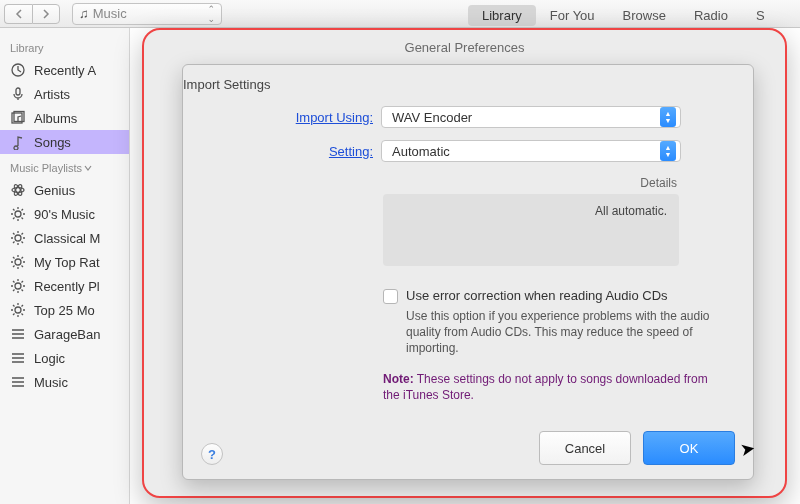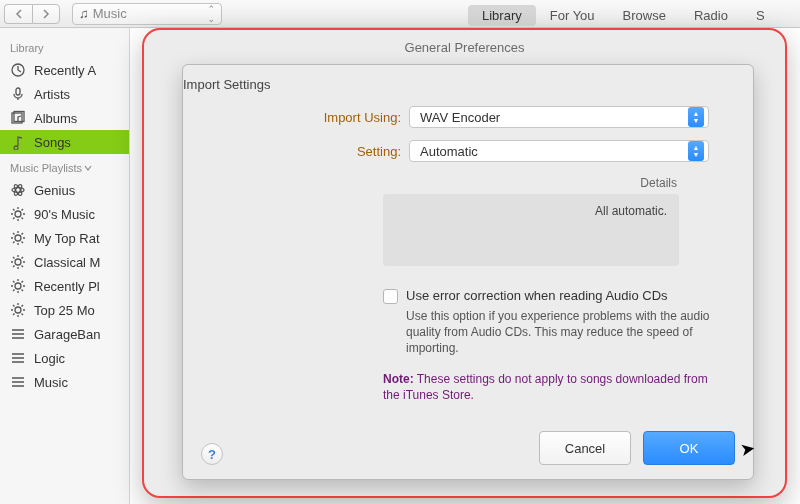--- a/index.html
+++ b/index.html
@@ -16,36 +16,36 @@
 .source-pill .arrows { margin-left:auto; font-size:9px; color:#888; }
 
 .tab-strip { position:absolute; top:5px; left:468px; display:flex; gap:0; font-size:13px; color:#555; }
 .tab-strip .tab { padding: 3px 14px; border-radius: 4px; }
 .tab-strip .tab.active { background:#d6d6d6; color:#333; }
 
 
 .sidebar { position:absolute; top:28px; left:0; width:130px; height:476px; background:#f6f6f6; border-right:1px solid #d7d7d7; padding-top:6px; }
 .sb-section { font-size:11px; color:#8a8a8a; padding: 8px 10px 4px; display:flex; align-items:center; gap:2px;}
 .sb-item { display:flex; align-items:center; gap:8px; padding: 3px 6px 3px 10px; height:24px; color:#333; white-space:nowrap; overflow:hidden; }
-.sb-item.selected { background:#84cc16; }
+.sb-item.selected { background:#c4b5fd; }
 .sb-item .ico { width:16px; height:16px; display:flex; align-items:center; justify-content:center; color:#555; flex:0 0 16px; }
 .sb-item .lbl { overflow:hidden; text-overflow:clip; }
 
 
 .main-area { position:absolute; top:28px; left:130px; right:0; bottom:0; background:#fff; }
 
 
 .sheet-outer { position:absolute; top:28px; left:142px; width:645px; height:470px; background:#ececec; border:2px solid #ef4444; border-radius: 18px; box-shadow: 0 10px 28px rgba(0,0,0,0.25); }
 .sheet-title { text-align:center; font-size:13px; color:#6b6b6b; padding-top:10px;}
 
 
 .dialog { position:absolute; top:34px; left:38px; width:572px; height:416px; background:#ececec; border:1px solid #b8b8b8; border-radius: 6px; box-shadow: 0 8px 22px rgba(0,0,0,0.22); }
 .dialog-title { text-align:left; font-size:13px; color:#444; padding:12px 0 8px; font-weight:500;}
 .form-row { display:flex; align-items:center; padding: 6px 0; }
-.form-label { width:226px; text-align:right; padding-right:8px; color:#a16207; font-size:13px; }
+.form-label { width:198px; text-align:right; padding-right:8px; color:#1d4ed8; font-size:13px;text-decoration:underline; }
 .select { flex:0 0 300px; height:22px; background:#fff; border:1px solid #c7c7c7; border-radius:4px; display:flex; align-items:center; padding:0 4px 0 10px; justify-content:space-between; color:#333; }
 .select .stepper { width:16px; height:20px; background:linear-gradient(#55aaff,#2a8cff); border-radius:3px; display:flex; flex-direction:column; align-items:center; justify-content:center; color:#fff; font-size:7px; line-height:7px; }
 .details-zone { margin: 6px 0 0 200px; width:296px;text-align:right; }
 .details-hdr { font-size:12px; color:#666; padding: 2px 2px 4px; }
 .details-box { background:#e0e0e0; border-radius:4px; padding: 10px 12px; height:72px; font-size:12px; color:#444; }
 .check-row { display:flex; align-items:flex-start; margin: 22px 0 0 200px; gap:8px; width:330px; }
 .check-box { width:15px; height:15px; background:#fff; border:1px solid #b6b6b6; border-radius:3px; flex:0 0 15px; margin-top:1px;}
 .check-text { font-size:13px; color:#333; }
 .check-desc { margin: 4px 0 0 223px; width:312px; font-size:12px; color:#555; line-height:1.35; }
 .note { margin: 14px 8px 0 200px; width:330px; font-size:12px; color:#701a75; line-height:1.35; }
@@ -156,30 +156,30 @@
         </span>
         <span class="lbl">90's Music</span>
       </div>
       <div class="sb-item">
         <span class="ico">
           <svg width="16" height="16" viewBox="0 0 16 16">
             <circle cx="8" cy="8" r="3" stroke="#555" stroke-width="1.3" fill="none"></circle>
             <path d="M8 1v2M8 13v2M1 8h2M13 8h2M3 3l1.5 1.5M11.5 11.5 13 13M13 3l-1.5 1.5M4.5 11.5 3 13" stroke="#555" stroke-width="1.3" fill="none"></path>
           </svg>
         </span>
+        <span class="lbl">Classical M</span>
+      </div>
+      <div class="sb-item">
+        <span class="ico">
+          <svg width="16" height="16" viewBox="0 0 16 16">
+            <circle cx="8" cy="8" r="3" stroke="#555" stroke-width="1.3" fill="none"></circle>
+            <path d="M8 1v2M8 13v2M1 8h2M13 8h2M3 3l1.5 1.5M11.5 11.5 13 13M13 3l-1.5 1.5M4.5 11.5 3 13" stroke="#555" stroke-width="1.3" fill="none"></path>
+          </svg>
+        </span>
         <span class="lbl">My Top Rat</span>
-      </div>
-      <div class="sb-item">
-        <span class="ico">
-          <svg width="16" height="16" viewBox="0 0 16 16">
-            <circle cx="8" cy="8" r="3" stroke="#555" stroke-width="1.3" fill="none"></circle>
-            <path d="M8 1v2M8 13v2M1 8h2M13 8h2M3 3l1.5 1.5M11.5 11.5 13 13M13 3l-1.5 1.5M4.5 11.5 3 13" stroke="#555" stroke-width="1.3" fill="none"></path>
-          </svg>
-        </span>
-        <span class="lbl">Classical M</span>
       </div>
       <div class="sb-item">
         <span class="ico">
           <svg width="16" height="16" viewBox="0 0 16 16">
             <circle cx="8" cy="8" r="3" stroke="#555" stroke-width="1.3" fill="none"></circle>
             <path d="M8 1v2M8 13v2M1 8h2M13 8h2M3 3l1.5 1.5M11.5 11.5 13 13M13 3l-1.5 1.5M4.5 11.5 3 13" stroke="#555" stroke-width="1.3" fill="none"></path>
           </svg>
         </span>
         <span class="lbl">Recently Pl</span>
       </div>

